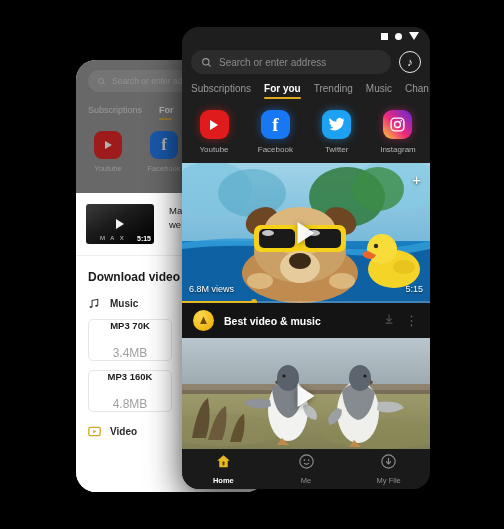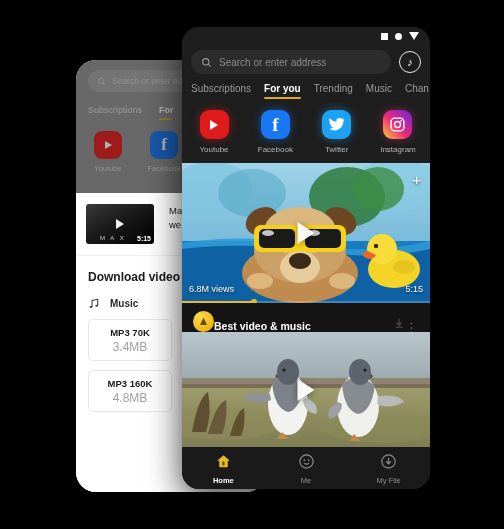--- a/index.html
+++ b/index.html
@@ -71,21 +71,21 @@
   }
   .bp-vtitle { font-size: 9.5px; color: #1b1b1b; line-height: 1.5; overflow: hidden; }
   .bp-div { height: 1px; background: #eee; }
   .bp-h { font-size: 12px; font-weight: bold; color: #1b1b1b; padding: 14px 12px 0 12px; }
   .bp-sec { display: flex; align-items: center; gap: 9px; padding: 13px 12px 0 12px; }
   .bp-sec .t { font-size: 10px; color: #2a2a2a; font-weight: 600; }
   .bp-opts { display: flex; gap: 10px; padding: 9px 12px 0 12px; }
   .bp-opt {
     width: 84px; height: 42px; border: 1px solid #e6e6e6; border-radius: 5px;
     background: #fff; display: flex; flex-direction: column;
-    align-items: center; justify-content: center; gap: 2px; flex: none;
+    align-items: center; justify-content: space-between; gap: 2px; flex: none;
   }
   .bp-opt .n { font-size: 9.5px; font-weight: bold; color: #1b1b1b; }
   .bp-opt .s { font-size: 12px; color: #a0a0a0; }
   #back-dim {
     position: absolute; left: 0; top: 0; right: 0; height: 133px;
     background: rgba(30,30,30,.34); pointer-events: none;
   }
 
   
   #front-phone {
@@ -177,22 +177,22 @@
   .progress {
     position: absolute; left: 0; right: 0; bottom: 0; height: 2px;
     background: rgba(255,255,255,.22);
   }
   .progress .fill { height: 100%; background: #e8b923; width: 29%; }
   .progress .knob {
     position: absolute; top: -2px; left: 29%; width: 6px; height: 6px;
     border-radius: 50%; background: #e8b923; transform: translateX(-50%);
   }
   .bestrow {
-    height: 29px; background: #141414; display: flex; align-items: flex-end;
-    gap: 0; padding: 0 11px;
+    height: 35px; background: #141414; display: flex; align-items: center;
+    gap: 10px; padding: 0 11px;
   }
   .best-ic {
     width: 21px; height: 21px; border-radius: 50%; flex: none;
     background: radial-gradient(circle at 35% 30%, #ffd84d, #e8a800);
     display: flex; align-items: center; justify-content: center;
   }
   .best-t { color: #fff; font-size: 10.5px; font-weight: bold; flex: 1; }
   .best-dl { color: #565656; font-size: 12px; }
   .best-dots { color: #6a6a6a; font-size: 13px; letter-spacing: 1px; line-height: .7; }
 
@@ -269,20 +269,27 @@
         </div>
         <div class="bp-opt"></div>
       </div>
       <div class="bp-opts">
         <div class="bp-opt">
           <span class="n">MP3 160K</span>
           <span class="s">4.8MB</span>
         </div>
       </div>
 
+      <div class="bp-sec">
+        <svg width="13" height="13" viewBox="0 0 16 16">
+          <rect x="1" y="3" width="14" height="10" rx="2" fill="none" stroke="#d6a320" stroke-width="1.6"></rect>
+          <path d="M6.5 6.2l4 1.9-4 1.9z" fill="#d6a320"></path>
+        </svg>
+        <span class="t">Video</span>
+      </div>
     </div>
   </div>
 
   <div id="front-phone">
 
     <div class="statusbar">
       <div class="sb-sq"></div>
       <div class="sb-ci"></div>
       <div class="sb-tr"></div>
     </div>

